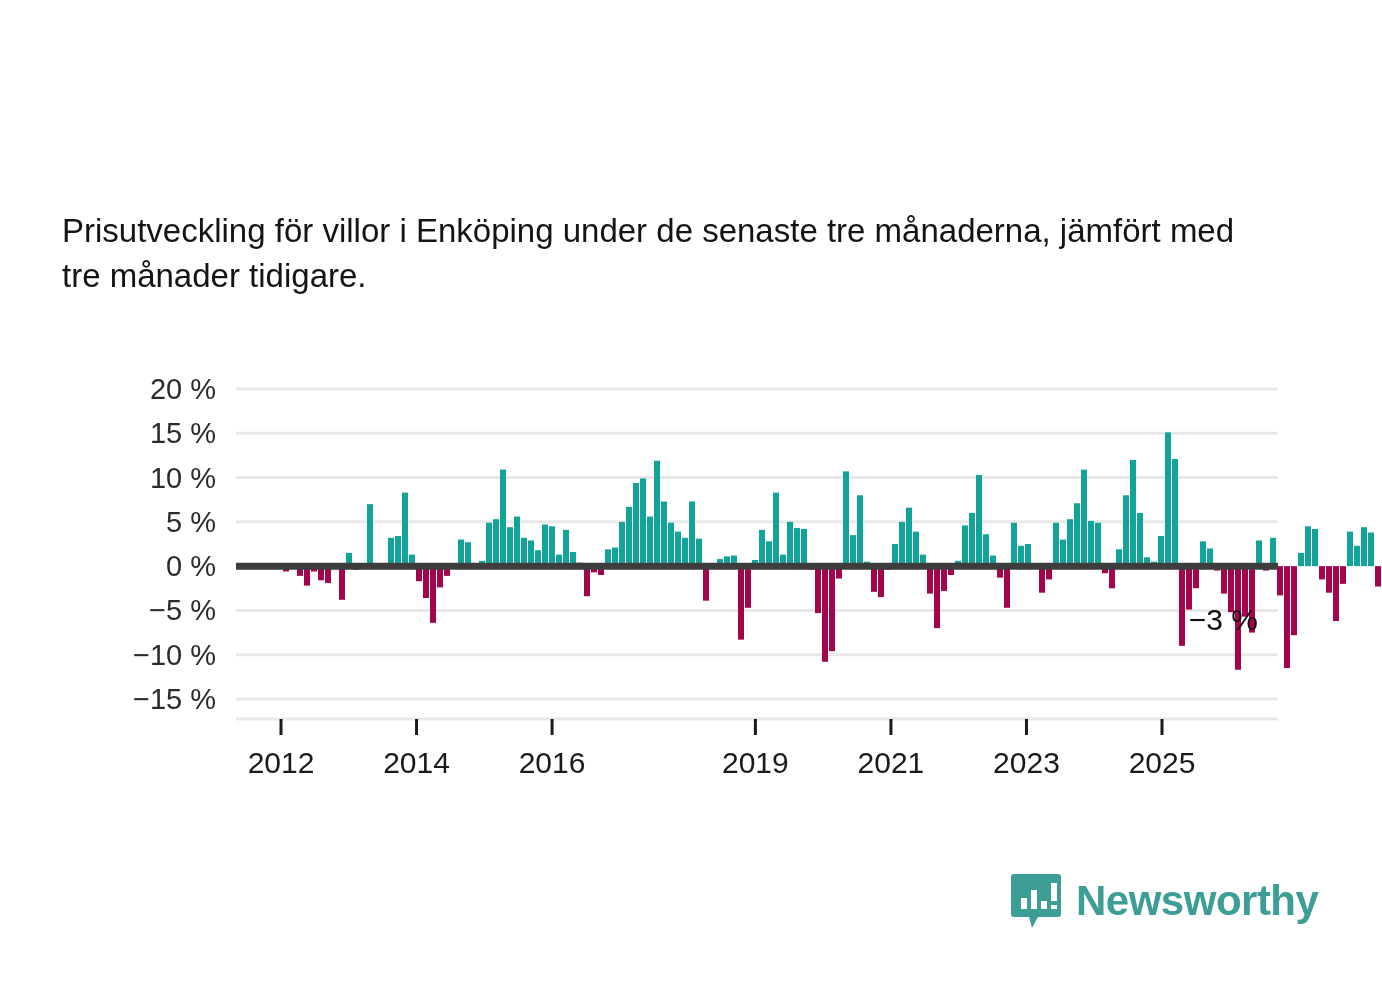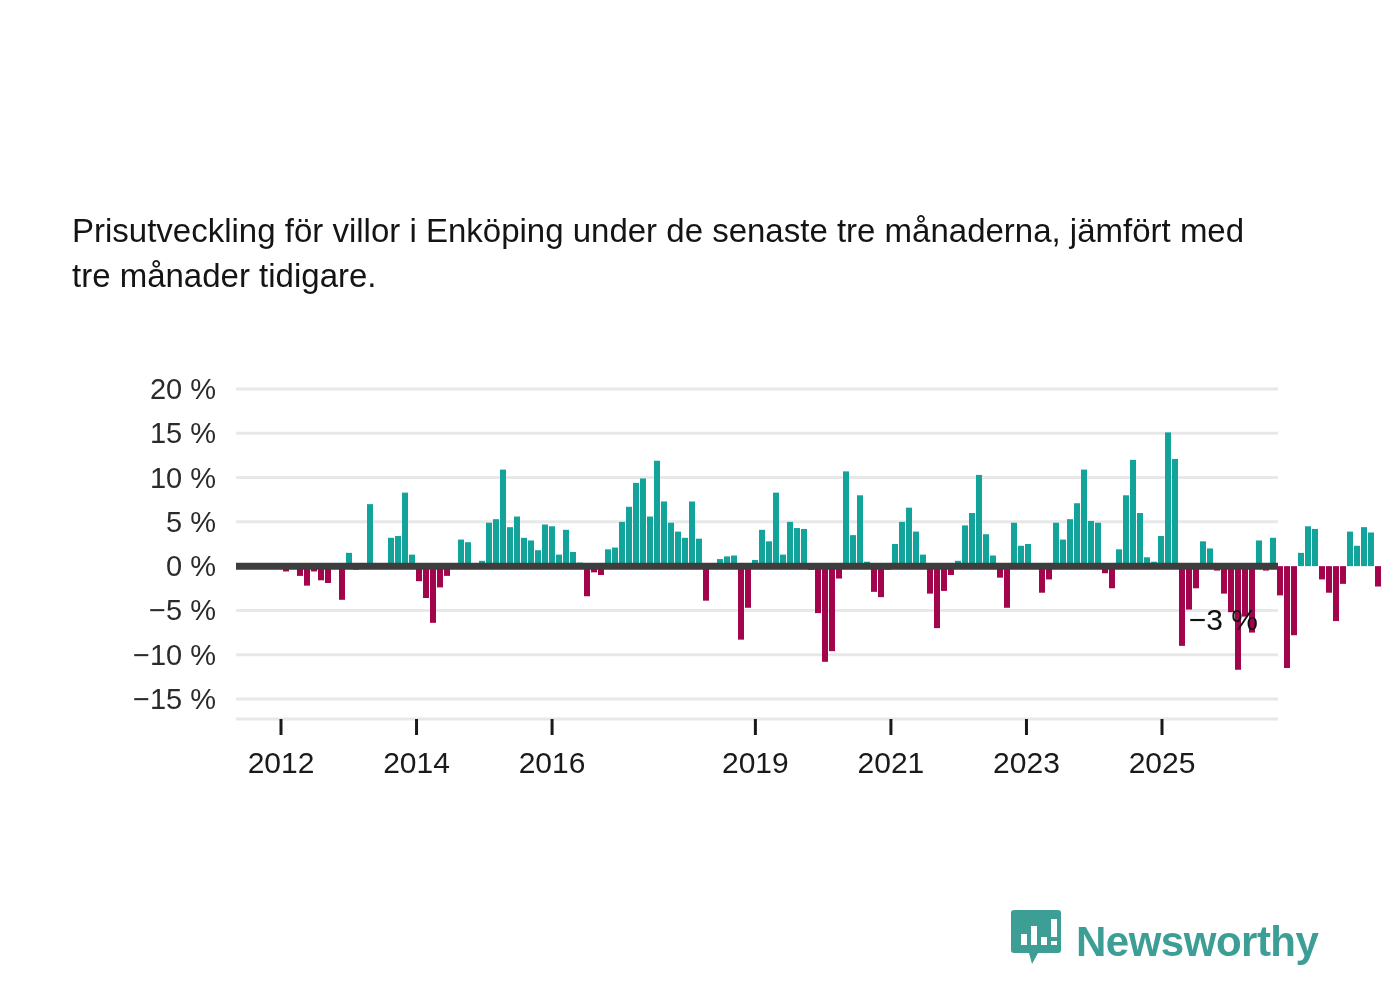--- a/index.html
+++ b/index.html
@@ -24,43 +24,42 @@
     left: 62px;
     top: 66px;
     font-size: 48px;
     font-weight: bold;
     letter-spacing: -0.4px;
     color: #0d0d0d;
     white-space: nowrap;
   }
   .subtitle {
     position: absolute;
-    left: 72px;
+    left: 62px;
     top: 208px;
     width: 1210px;
     font-size: 33px;
     line-height: 45px;
     font-weight: normal;
     color: #141414;
   }
   .chart {
     position: absolute;
     left: 0;
     top: 0;
     width: 1382px;
     height: 999px;
   }
   .footer-logo {
     position: absolute;
     left: 1010px;
     top: 872px;
     display: flex;
-    align-items: flex-end;
+    align-items: center;
     gap: 14px;
-    margin-top: 36px;
   }
   .logo-mark {
     width: 52px;
     height: 58px;
     position: relative;
   }
   .logo-text {
     font-size: 42px;
     font-weight: bold;
     color: #3d9e96;

